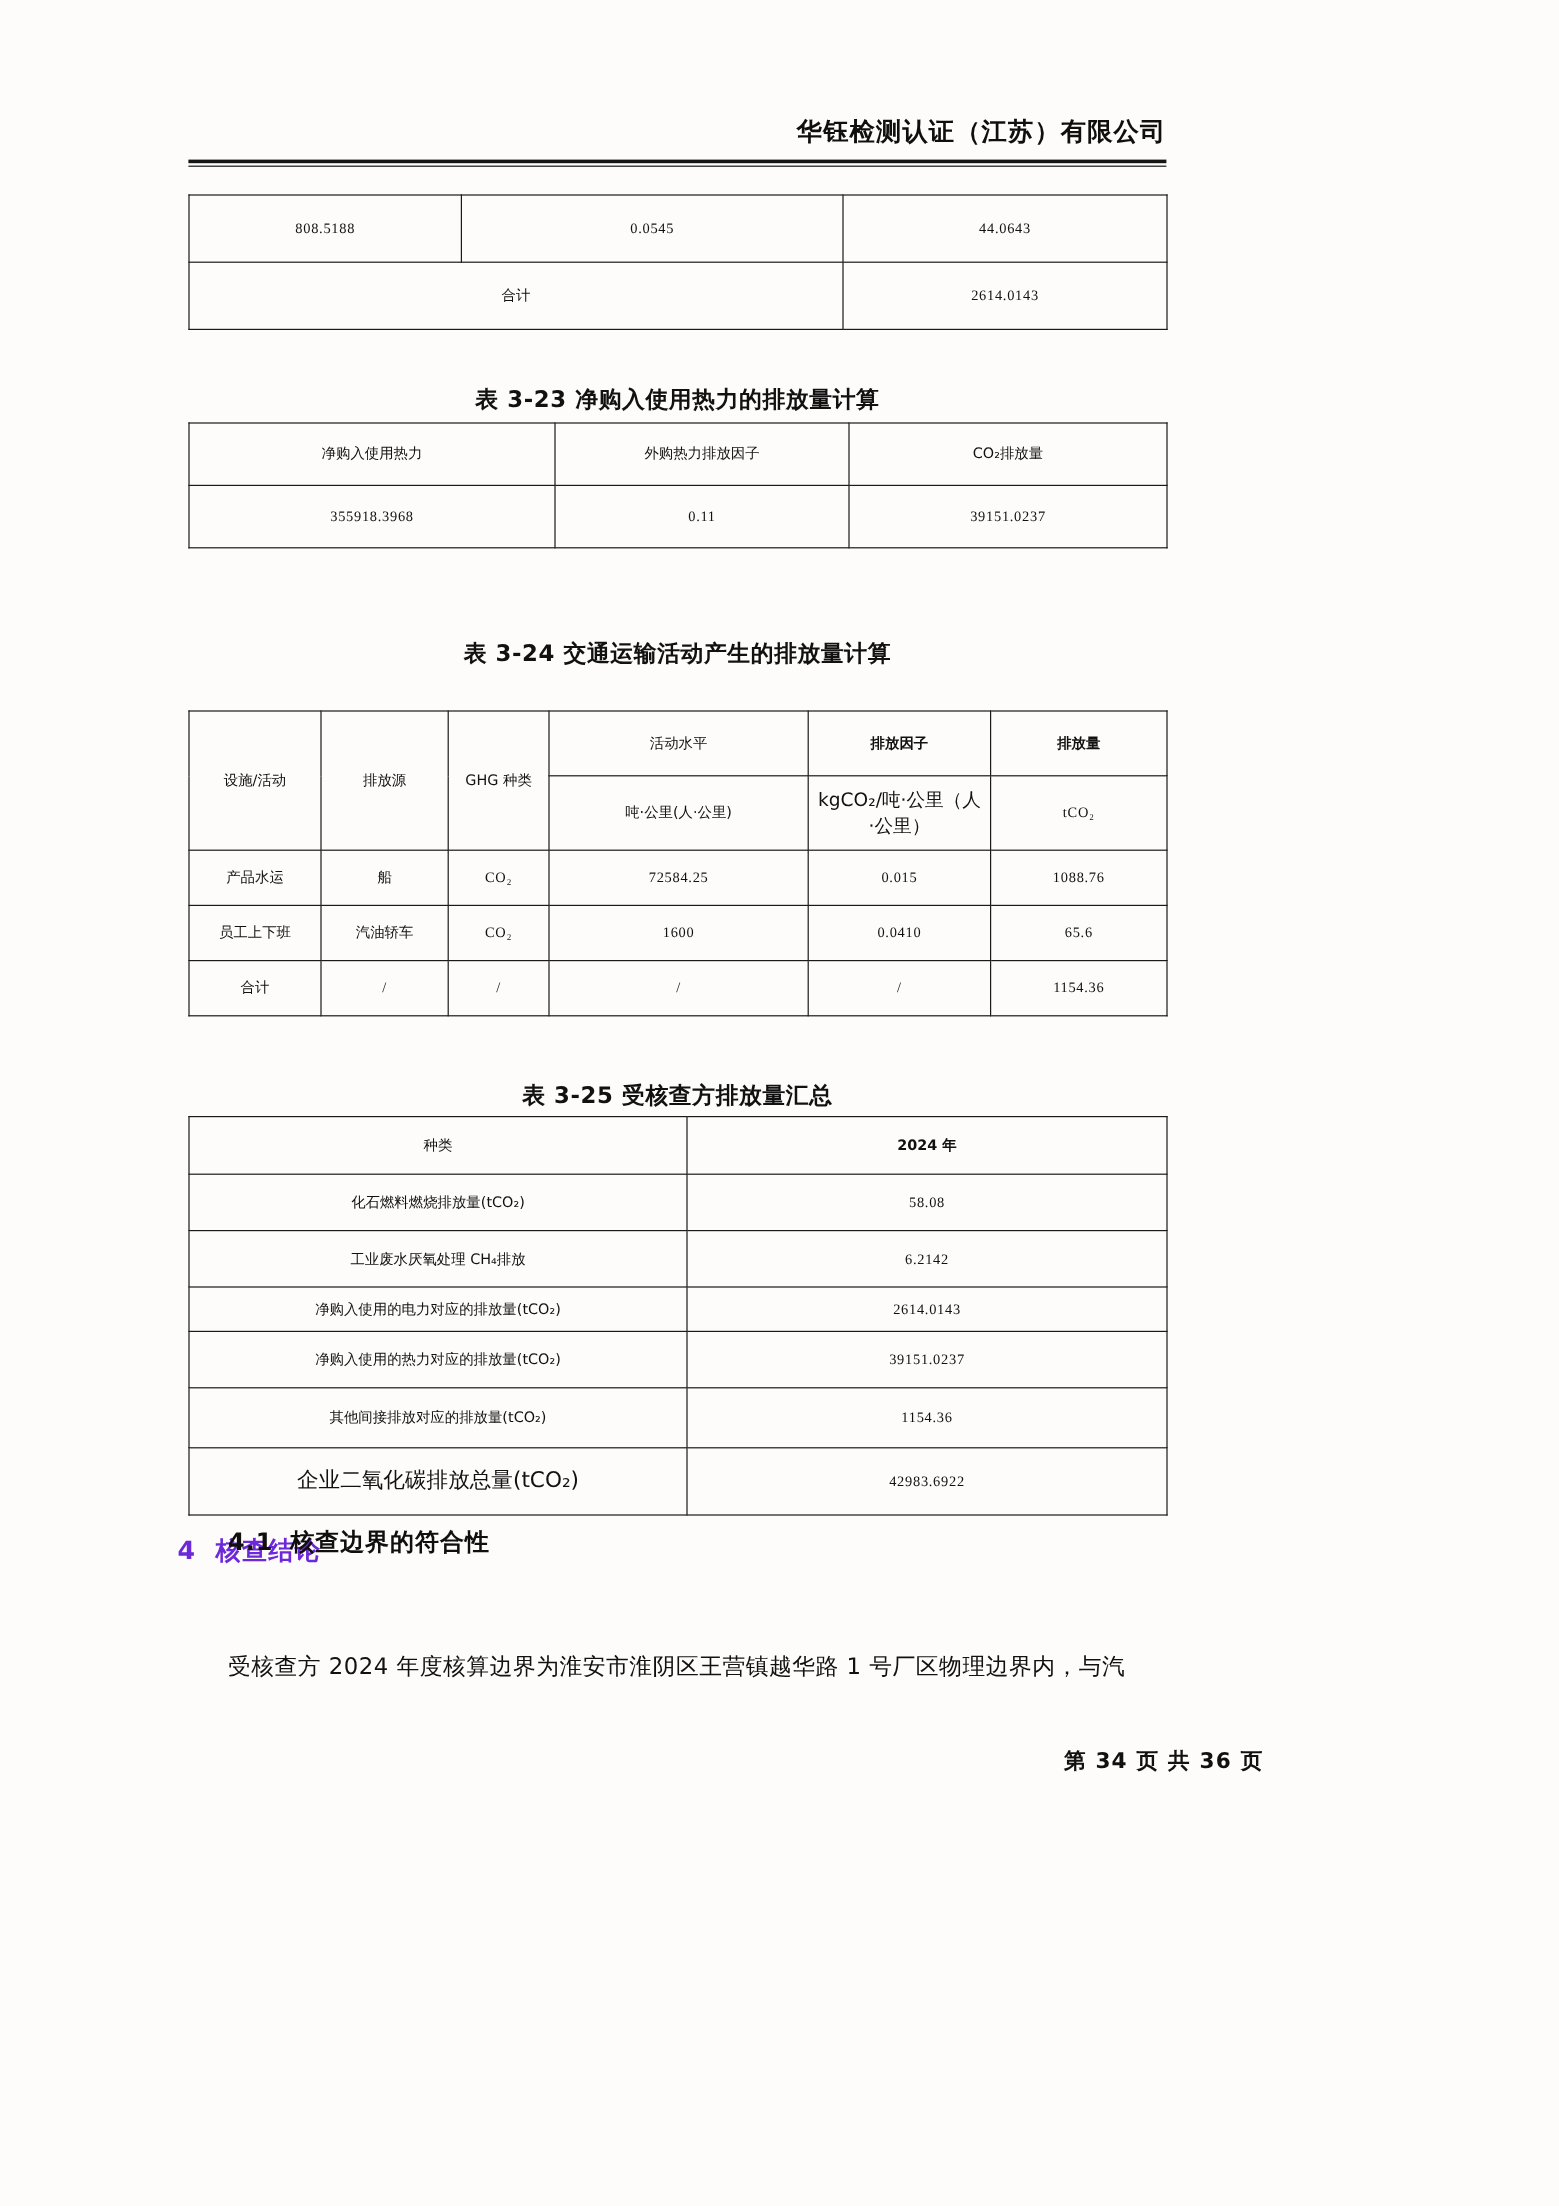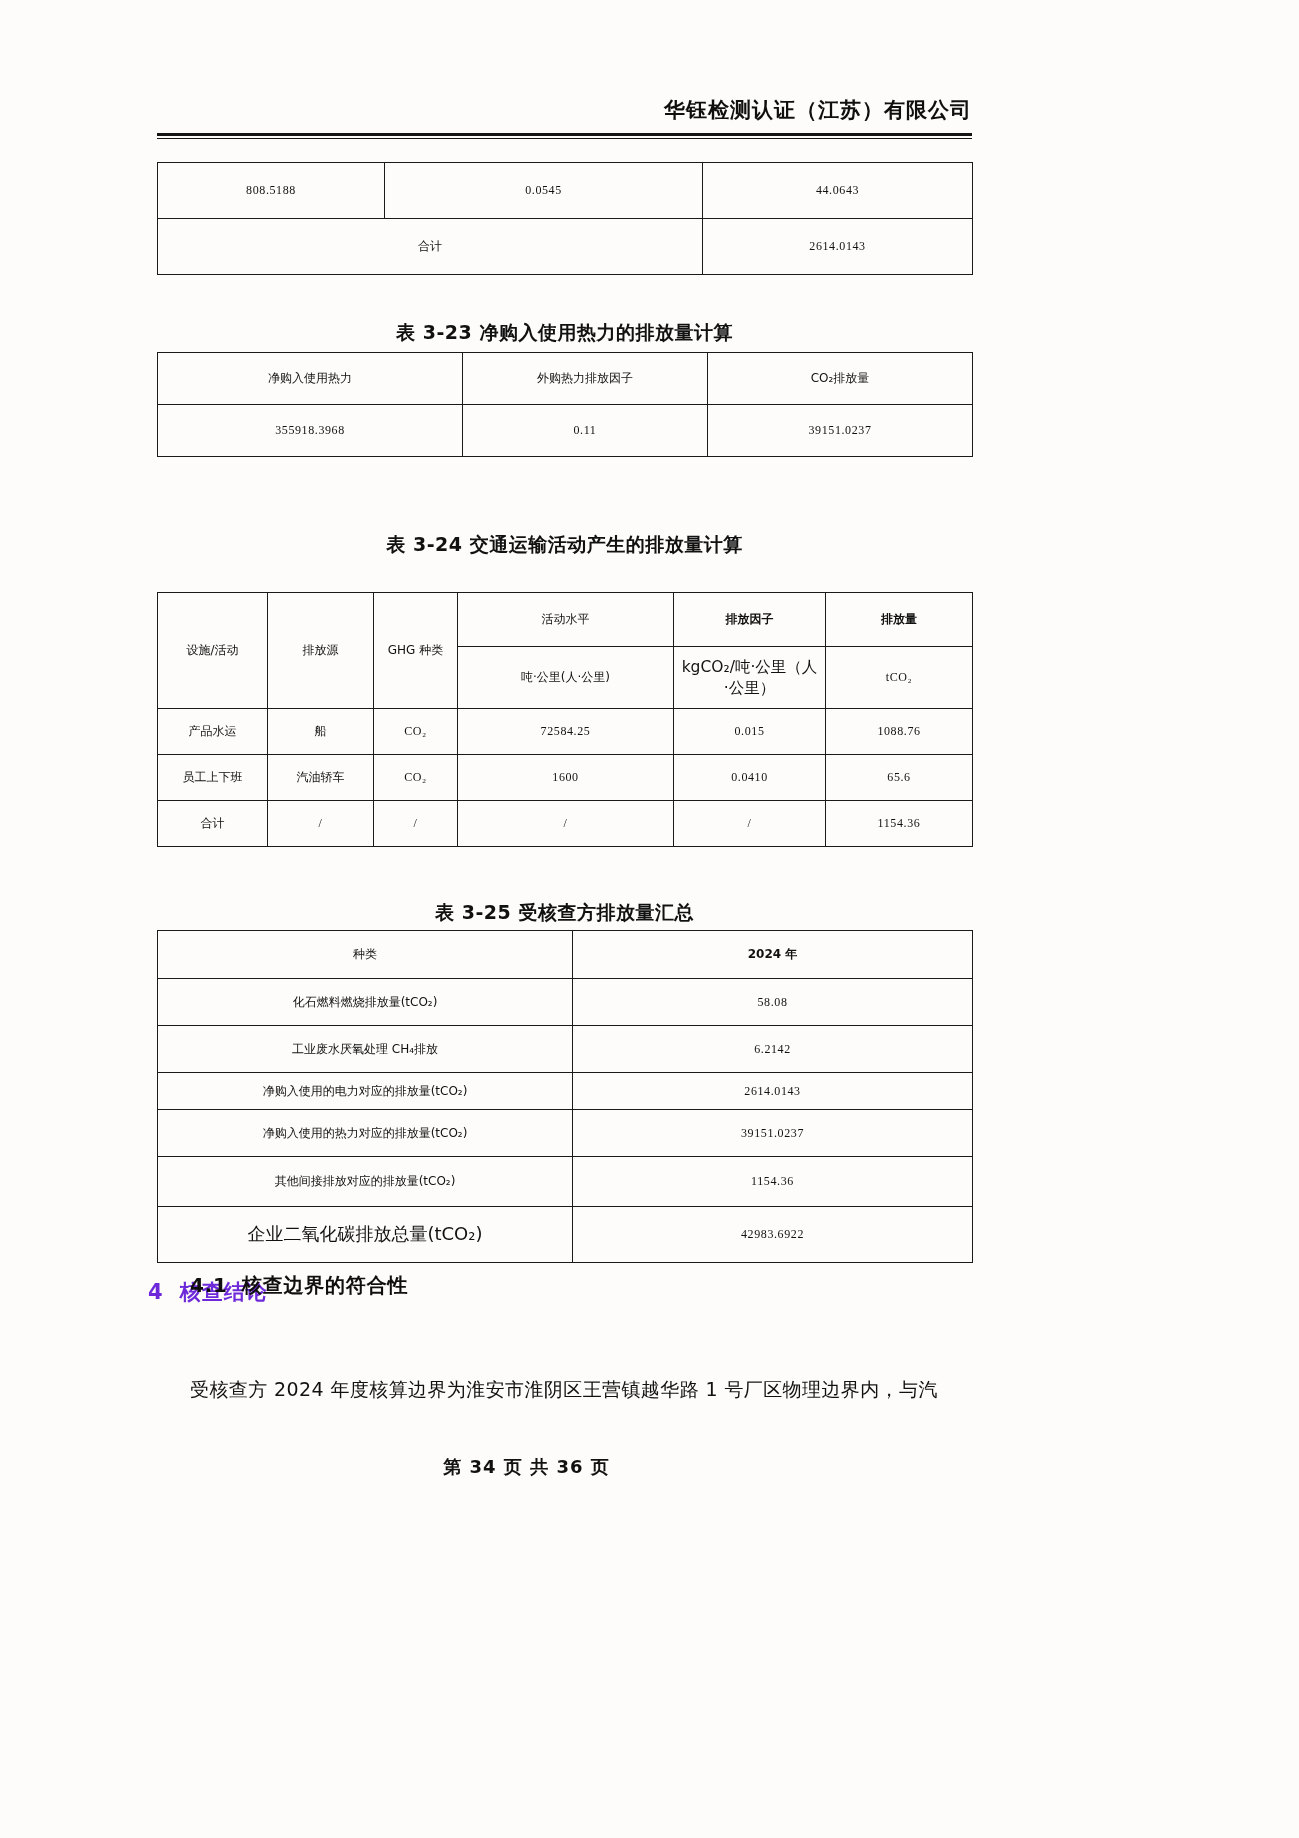--- a/index.html
+++ b/index.html
@@ -135,21 +135,21 @@
     color: #111;
     letter-spacing: 0.4px;
     line-height: 1.8;
   }
 
   .footer {
     position: absolute;
     left: 0;
     top: 1455px;
     width: 1053px;
-    text-align: center;
+    text-align: right;
     font-family: "DejaVu Sans", "Liberation Sans", sans-serif;
     font-weight: bold;
     font-size: 18px;
     color: #111;
     letter-spacing: 1px;
   }
 </style>
 </head>
 <body>
 

